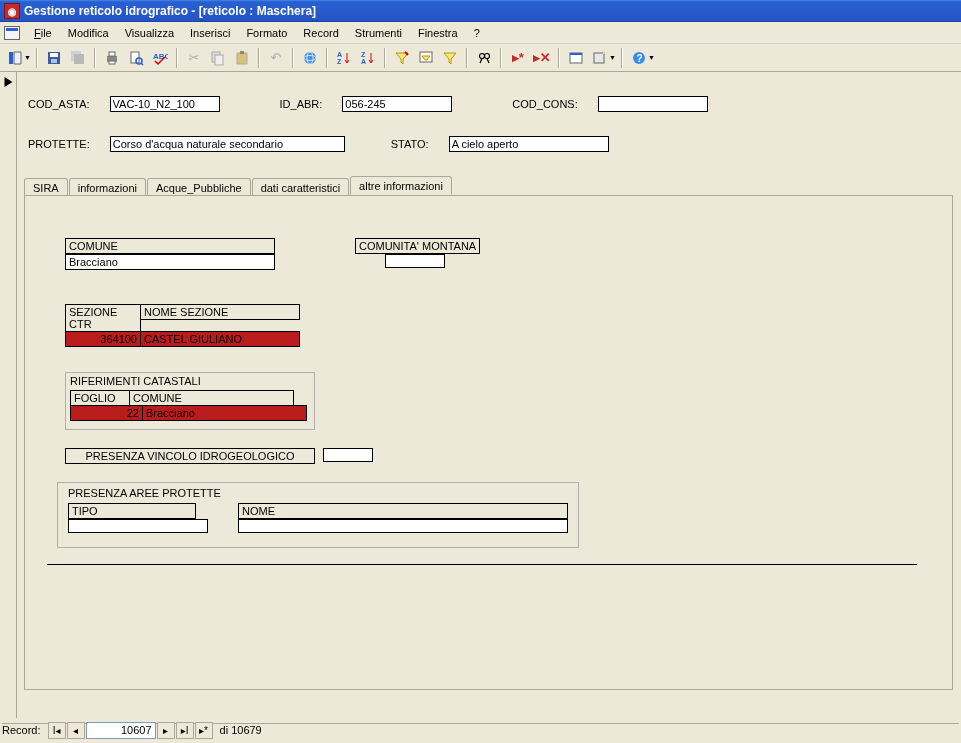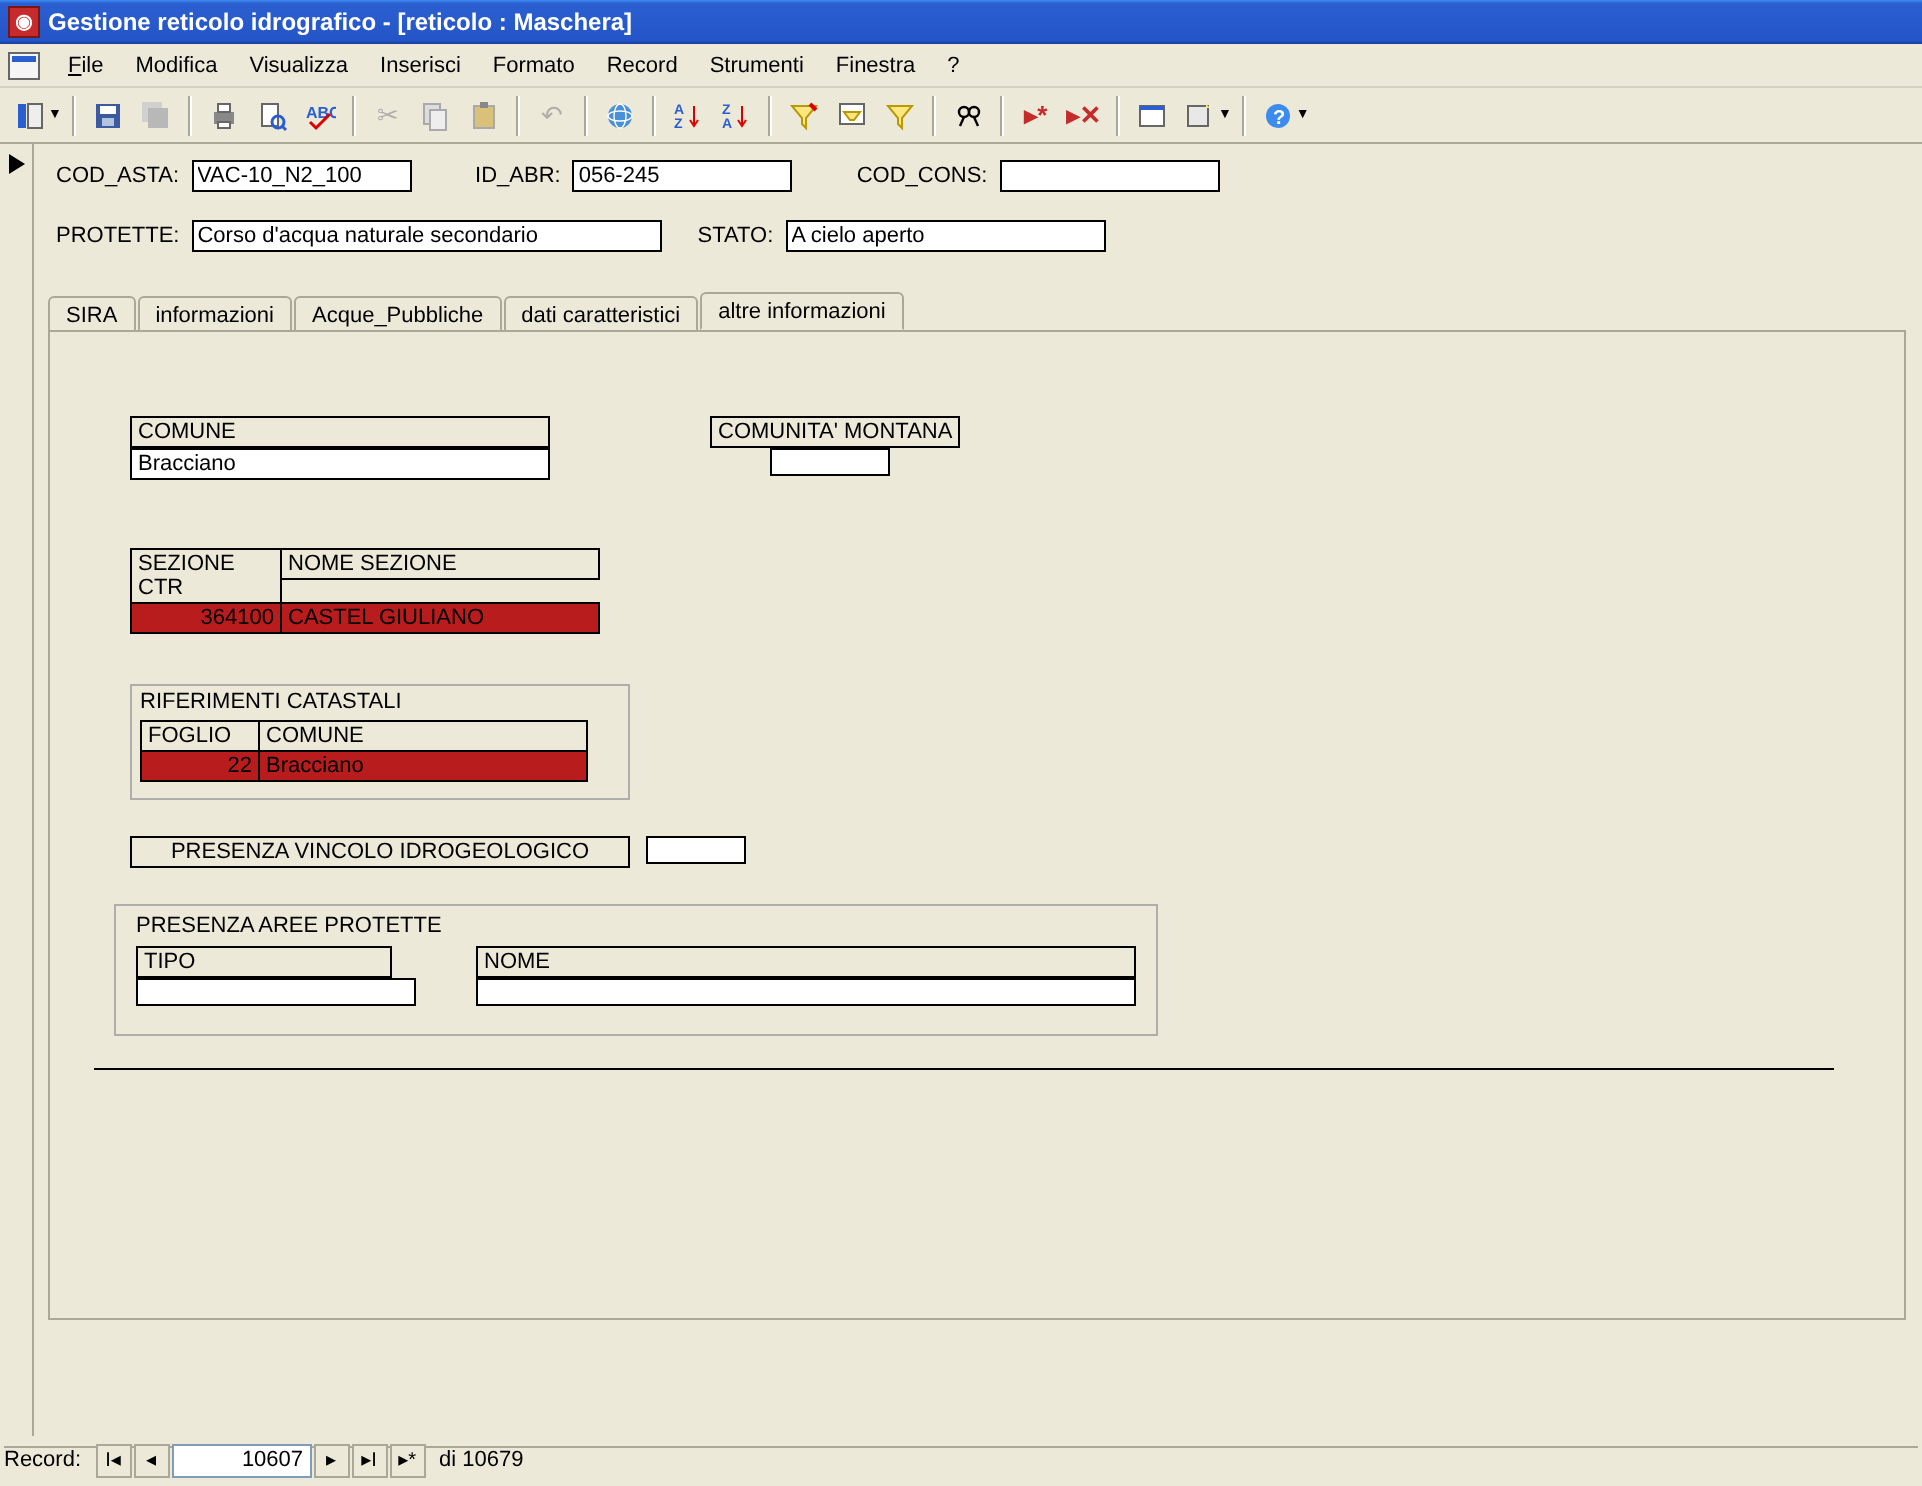--- a/index.html
+++ b/index.html
@@ -112,21 +112,21 @@
   margin: 4px 1px;
   color: #000;
 }
 .canvas {
   position: absolute;
   left: 18px; top: 0; right: 2px; bottom: 2px;
   background: #ece9d8;
 }
 
 
-.row { display: flex; align-items: center; gap: 6px; margin: 8px 10px; }
+.row { display: flex; align-items: center; gap: 20px; margin: 24px 10px; }
 .lbl { font-size: 11px; color: #000; }
 .txt {
   background: #fff;
   border: 1px solid #000;
   height: 16px;
   font-size: 11px;
   padding: 0 2px;
   color: #000;
 }
 
@@ -460,21 +460,21 @@
         </div>
       </div>
 
       <div class="box" style="left:40px; top:176px; width:250px; height:58px;">
         <div class="abs" style="left:4px; top:2px; font-size:11px;">RIFERIMENTI CATASTALI</div>
         <div class="subtable abs" style="left:4px; top:17px;">
           <div class="hdr">
             <span class="cell" style="width:60px">FOGLIO</span><span class="cell" style="width:165px; margin-left:-1px;">COMUNE</span>
           </div>
           <div class="row2" style="margin-top:-1px;">
-            <span class="cell rtxt" style="width:60px">22</span><span class="cell" style="width:165px; margin-left:-1px;">Bracciano</span>
+            <span class="cell rtxt" style="width:73px">22</span><span class="cell" style="width:165px; margin-left:-1px;">Bracciano</span>
           </div>
         </div>
       </div>
 
       <div class="abs" style="left:40px; top:252px; display:flex; gap:8px; align-items:flex-start;">
         <div class="fieldlabel" style="width:250px; text-align:center;">PRESENZA VINCOLO IDROGEOLOGICO</div>
         <div class="fieldval" style="width:50px"></div>
       </div>
 
       <div class="box" style="left:32px; top:286px; width:522px; height:66px;">

